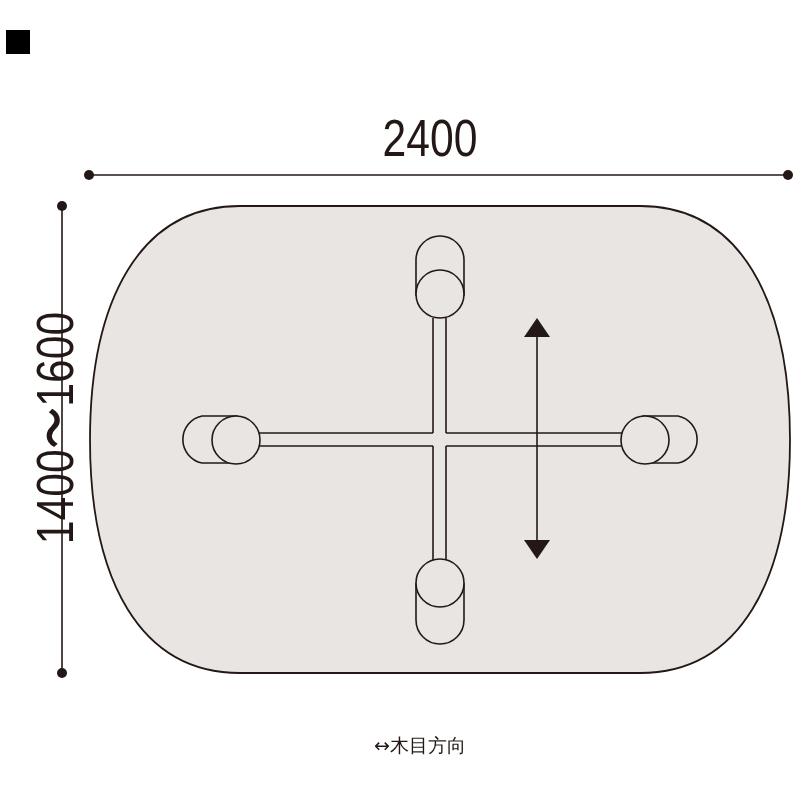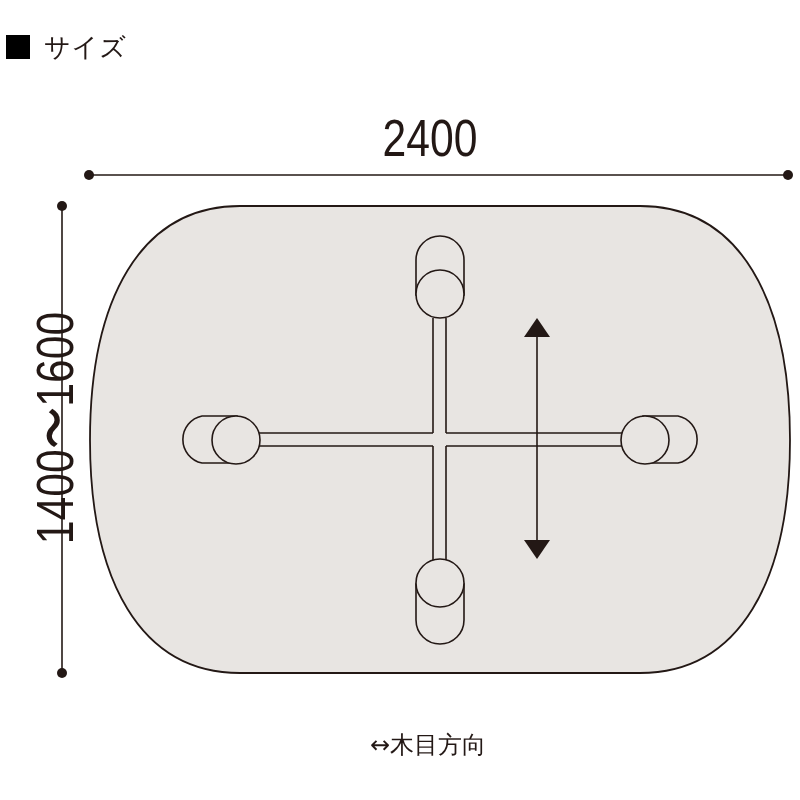--- a/index.html
+++ b/index.html
@@ -8,30 +8,29 @@
   .heading { position: absolute; left: 6px; top: 30px; font-size: 26px; line-height: 34px;
              display: flex; align-items: center; letter-spacing: 1px; }
   .heading .sq { width: 24px; height: 24px; background: #000; margin-right: 14px; display: inline-block; }
   .width-label { position: absolute; left: 330px; top: 108px; width: 200px; text-align: center;
                  font-family: "Liberation Sans", sans-serif; font-size: 52px; line-height: 60px;
                  transform: scaleX(0.82); transform-origin: center; color: #231815; }
   .depth-label { position: absolute; left: -130px; top: 428px; width: 370px; text-align: center;
                  font-family: "Liberation Sans", sans-serif; font-size: 52px; line-height: 60px;
                  transform: translate(0,-30px) rotate(-90deg) scaleX(0.82); transform-origin: center;
                  color: #231815; white-space: nowrap; }
-  .grain-label { position: absolute; left: 338px; top: 729px; width: 180px; text-align: center;
-                 font-size: 24px; line-height: 32px; color: #231815; }
+  .grain-label { position: absolute; left: 330px; top: 729px; width: 180px; text-align: center;
+                 font-size: 19px; line-height: 32px; color: #231815; }
   svg.diagram { position: absolute; left: 0; top: 0; }
 </style>
 </head>
 <body>
 
 <div class="heading">
   <span class="sq"></span>
-  <span>サイズ</span>
 </div>
 
 <div class="width-label">2400</div>
 <div class="depth-label">1400〜1600</div>
 
 <svg class="diagram" width="800" height="800" viewBox="0 0 800 800">
 
   <g>
     <line x1="89" y1="175" x2="788" y2="175" stroke="#231815" stroke-width="1.6"></line>
     <circle cx="89" cy="175" r="5" fill="#231815"></circle>

